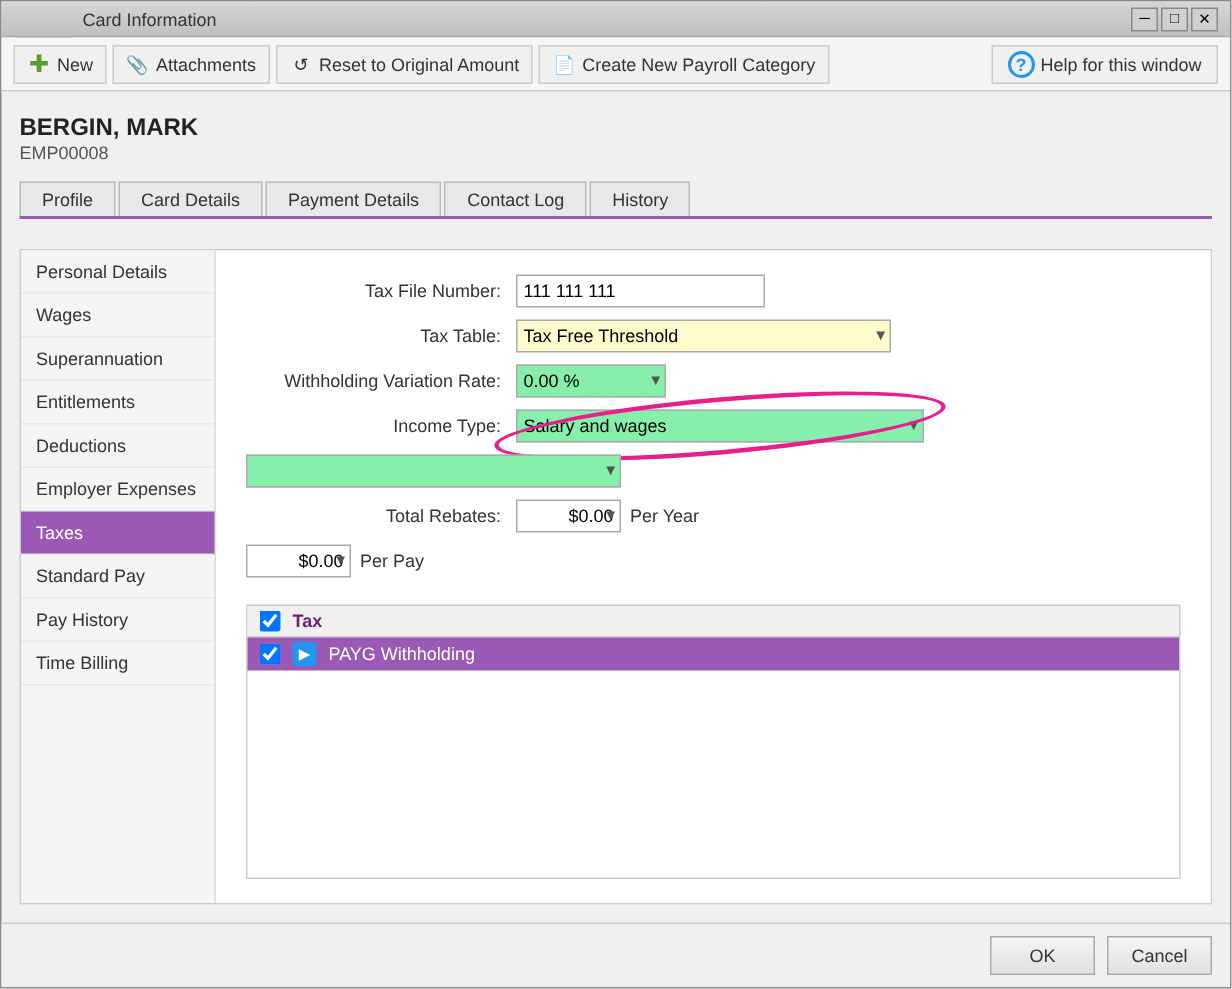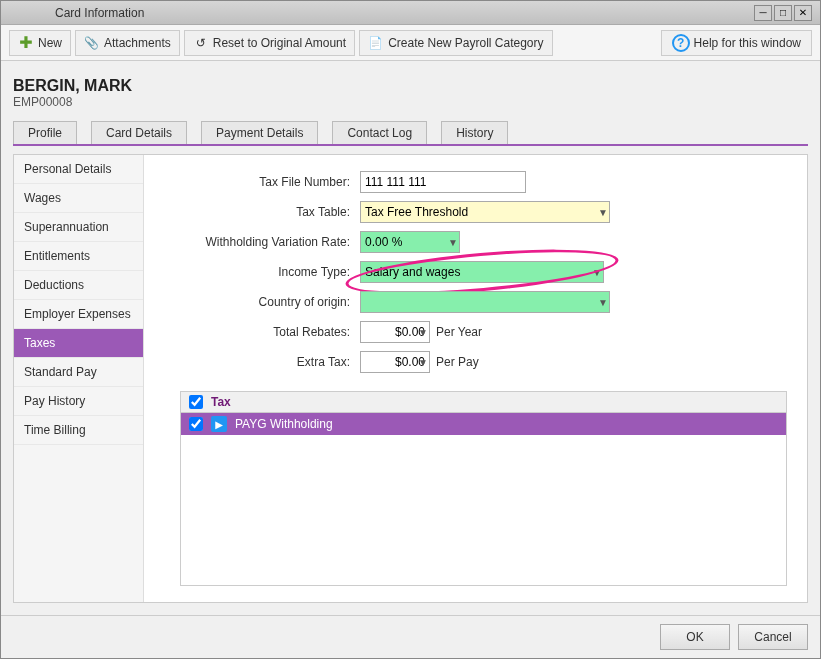--- a/index.html
+++ b/index.html
@@ -115,44 +115,45 @@
       font-size: 16px;
       font-weight: bold;
       color: #222;
     }
     .employee-id {
       font-size: 12px;
       color: #555;
     }
     .tab-bar {
       display: flex;
-      gap: 12px;
+      gap: 0;
       border-bottom: 2px solid #9b59b6;
     }
     .tab {
       padding: 4px 14px;
       border: 1px solid #bbb;
       border-bottom: none;
       background: #e8e8e8;
       cursor: pointer;
       font-size: 12px;
       color: #333;
       margin-right: 2px;
     }
     .tab.active {
       background: #9b59b6;
       color: white;
       border-color: #9b59b6;
     }
     .main-panel {
       display: flex;
       flex: 1;
-      gap: 16px;
+      gap: 0;
       border: 1px solid #ccc;
       background: white;
+      margin-top: 12px;
     }
     .sidebar {
       width: 130px;
       background: #f5f5f5;
       border-right: 1px solid #ddd;
       display: flex;
       flex-direction: column;
     }
     .sidebar-item {
       padding: 7px 10px;
@@ -218,21 +219,21 @@
       transform: translateY(-50%);
       pointer-events: none;
       font-size: 10px;
       color: #555;
     }
     .tax-table-select {
       width: 250px;
       background: #fffbcc;
     }
     .income-type-select {
-      width: 244px;
+      width: 272px;
     }
     .withhold-rate {
       width: 100px;
     }
     .country-select {
       width: 250px;
     }
     .per-label {
       margin-left: 6px;
       font-size: 12px;
@@ -430,40 +431,38 @@
             <div class="form-select-wrap">
               <select class="form-select income-type-select">
                 <option>Salary and wages</option>
               </select>
               <span class="select-arrow">▼</span>
             </div>
           </div>
         </div>
 
         <div class="form-row">
-          <span class="form-label">Country of origin:</span>
           <div class="form-select-wrap">
             <select class="form-select country-select">
               <option></option>
             </select>
             <span class="select-arrow">▼</span>
           </div>
         </div>
 
         <div class="form-row">
           <span class="form-label">Total Rebates:</span>
           <div class="form-select-wrap">
             <input class="form-input amount-input" type="text" value="$0.00" style="">
             <span class="select-arrow">▼</span>
           </div>
           <span class="per-label">Per Year</span>
         </div>
 
         <div class="form-row">
-          <span class="form-label">Extra Tax:</span>
           <div class="form-select-wrap">
             <input class="form-input amount-input" type="text" value="$0.00" style="">
             <span class="select-arrow">▼</span>
           </div>
           <span class="per-label">Per Pay</span>
         </div>
 
         <div class="grid-section">
           <div class="grid-header">
             <input type="checkbox" class="grid-header-checkbox" checked="" style="">

